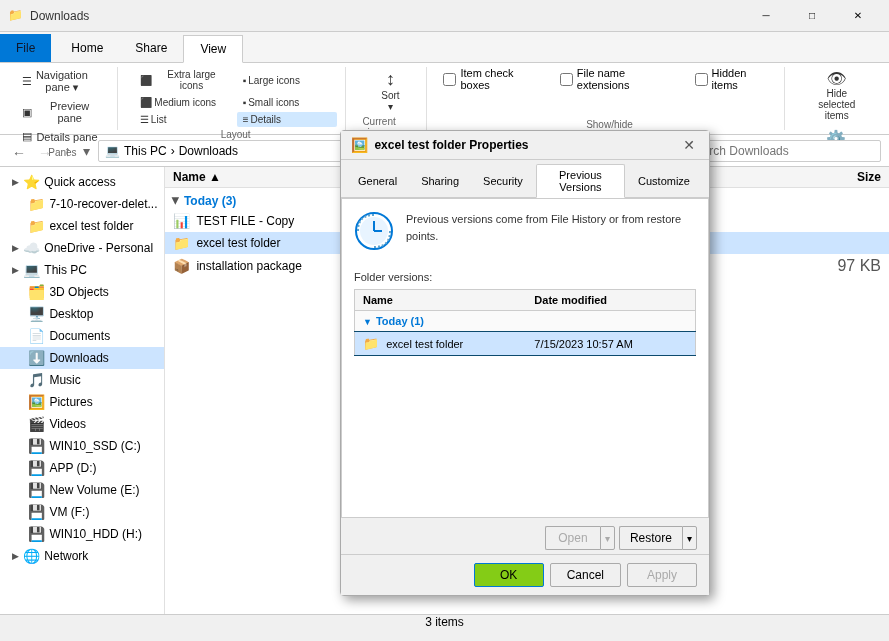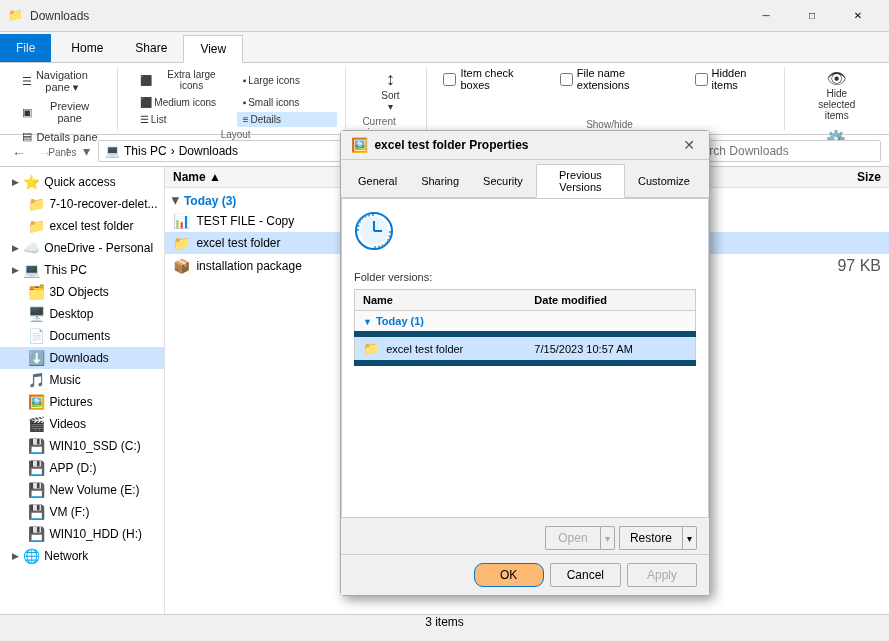--- a/index.html
+++ b/index.html
@@ -44,21 +44,21 @@
     }
     .ribbon-tab.active {
       background: white;
       border: 1px solid #ccc;
       border-bottom: 1px solid white;
       margin-bottom: -1px;
       z-index: 1;
     }
     .ribbon-tab.file-tab {
       background: #0078d7;
-      color: #e5e5e5;
+      color: #0f172a;
       margin-right: 4px;
     }
     .ribbon-content {
       background: white;
       border-top: 1px solid #ccc;
       display: flex;
       align-items: stretch;
       padding: 4px 8px;
       gap: 8px;
       height: 72px;
@@ -337,21 +337,21 @@
     }
     .versions-table th {
       background: #f5f5f5;
       padding: 4px 8px;
       text-align: left;
       border-bottom: 1px solid #ccc;
       font-weight: 600;
     }
     .versions-table td {
       padding: 4px 8px;
-      border-bottom: 6px solid #0c4a6e;
+      border-bottom: 1px solid #0c4a6e;
     }
     .versions-group-row {
       background: #fafafa;
       color: #0078d7;
       font-weight: 600;
     }
     .versions-group-row td {
       padding: 4px 8px;
     }
     .version-item-icon { font-size: 13px; margin-right: 4px; }
@@ -378,23 +378,22 @@
     .dlg-btn {
       padding: 4px 16px;
       font-size: 12px;
       border: 1px solid #aaa;
       background: #f0f0f0;
       cursor: pointer;
       border-radius: 2px;
       min-width: 70px;
     }
     .dlg-btn.primary {
-      background: #fdba74;
+      background: #84cc16;
       border-color: #0078d7;
-      border-radius: 9px;
     }
     .dlg-btn:disabled { color: #aaa; cursor: default; }
     .split-btn-group {
       display: flex;
     }
     .split-btn-main {
       padding: 4px 10px;
       font-size: 12px;
       border: 1px solid #aaa;
       background: #f0f0f0;
@@ -681,20 +680,23 @@
     <div class="dialog-info-row">
       <div class="dialog-info-icon">
         <svg width="40" height="40" viewBox="0 0 40 40">
           <circle cx="20" cy="20" r="18" fill="none" stroke="#0078d7" stroke-width="2"></circle>
           <circle cx="20" cy="20" r="14" fill="#e8f4ff"></circle>
           <line x1="20" y1="10" x2="20" y2="20" stroke="#0078d7" stroke-width="2"></line>
           <line x1="20" y1="20" x2="28" y2="20" stroke="#0078d7" stroke-width="2"></line>
           <path d="M4 20 Q4 4 20 4" stroke="#5ba3d0" stroke-width="2" fill="none" stroke-dasharray="2,2"></path>
           <path d="M36 20 Q36 36 20 36" stroke="#5ba3d0" stroke-width="2" fill="none" stroke-dasharray="2,2"></path>
         </svg>
+      </div>
+      <div class="dialog-info-text">
+        <span>Previous versions come from File History or from restore points.</span>
       </div>
     </div>
     <div class="folder-versions-label">Folder versions:</div>
     <table class="versions-table">
       <thead>
         <tr>
           <th>Name</th>
           <th>Date modified</th>
         </tr>
       </thead>

